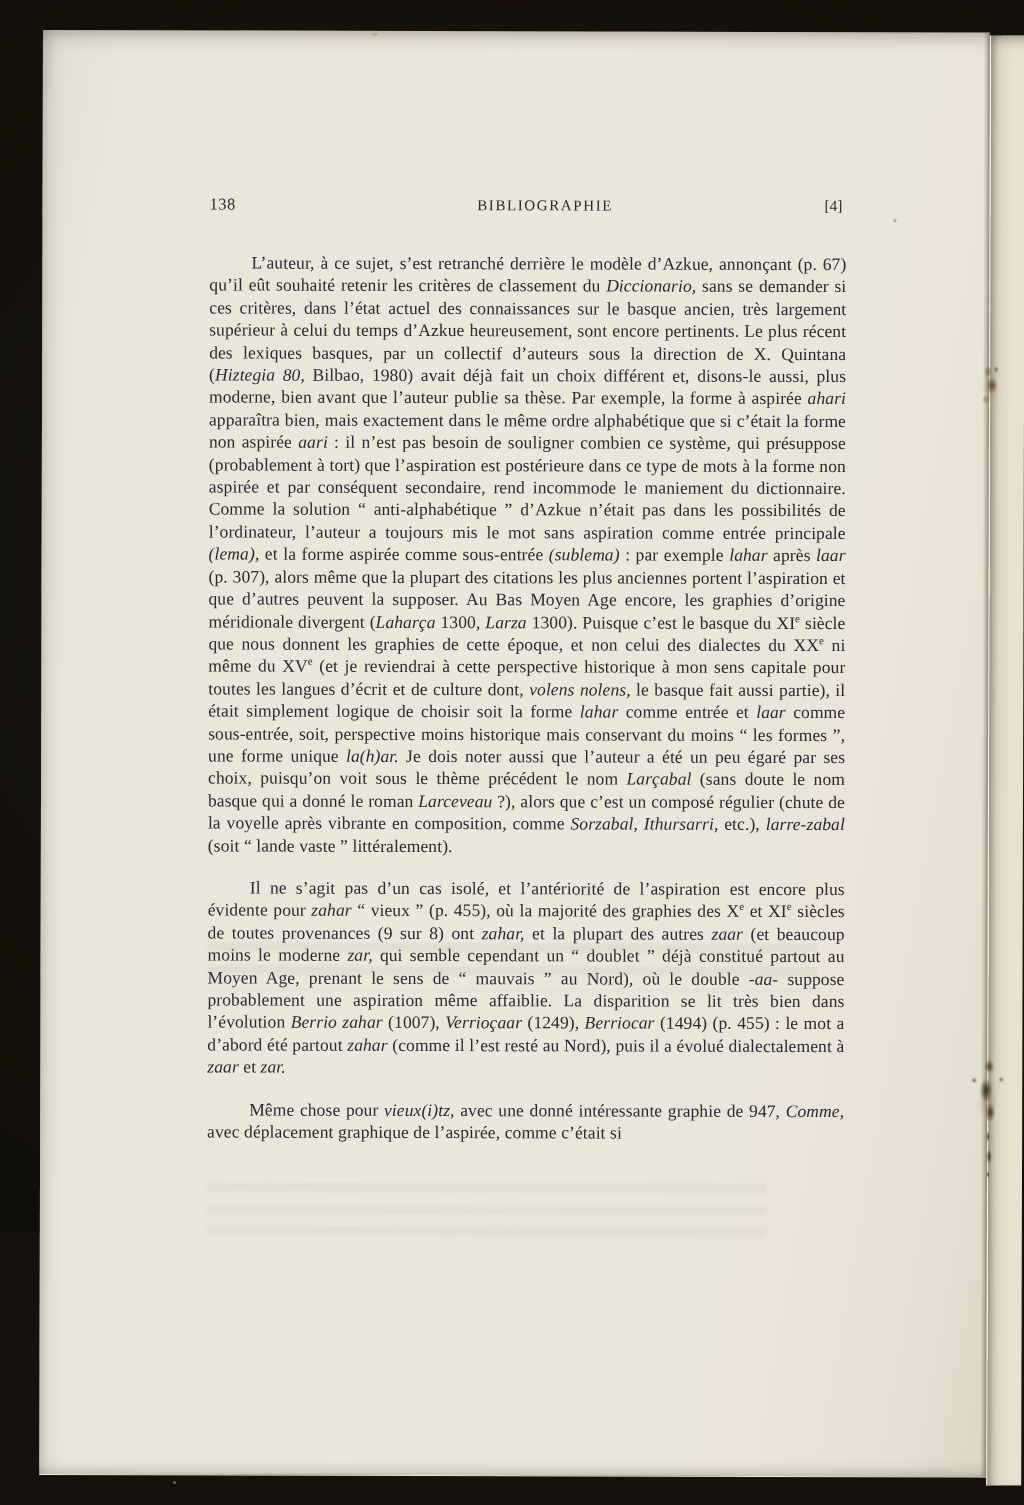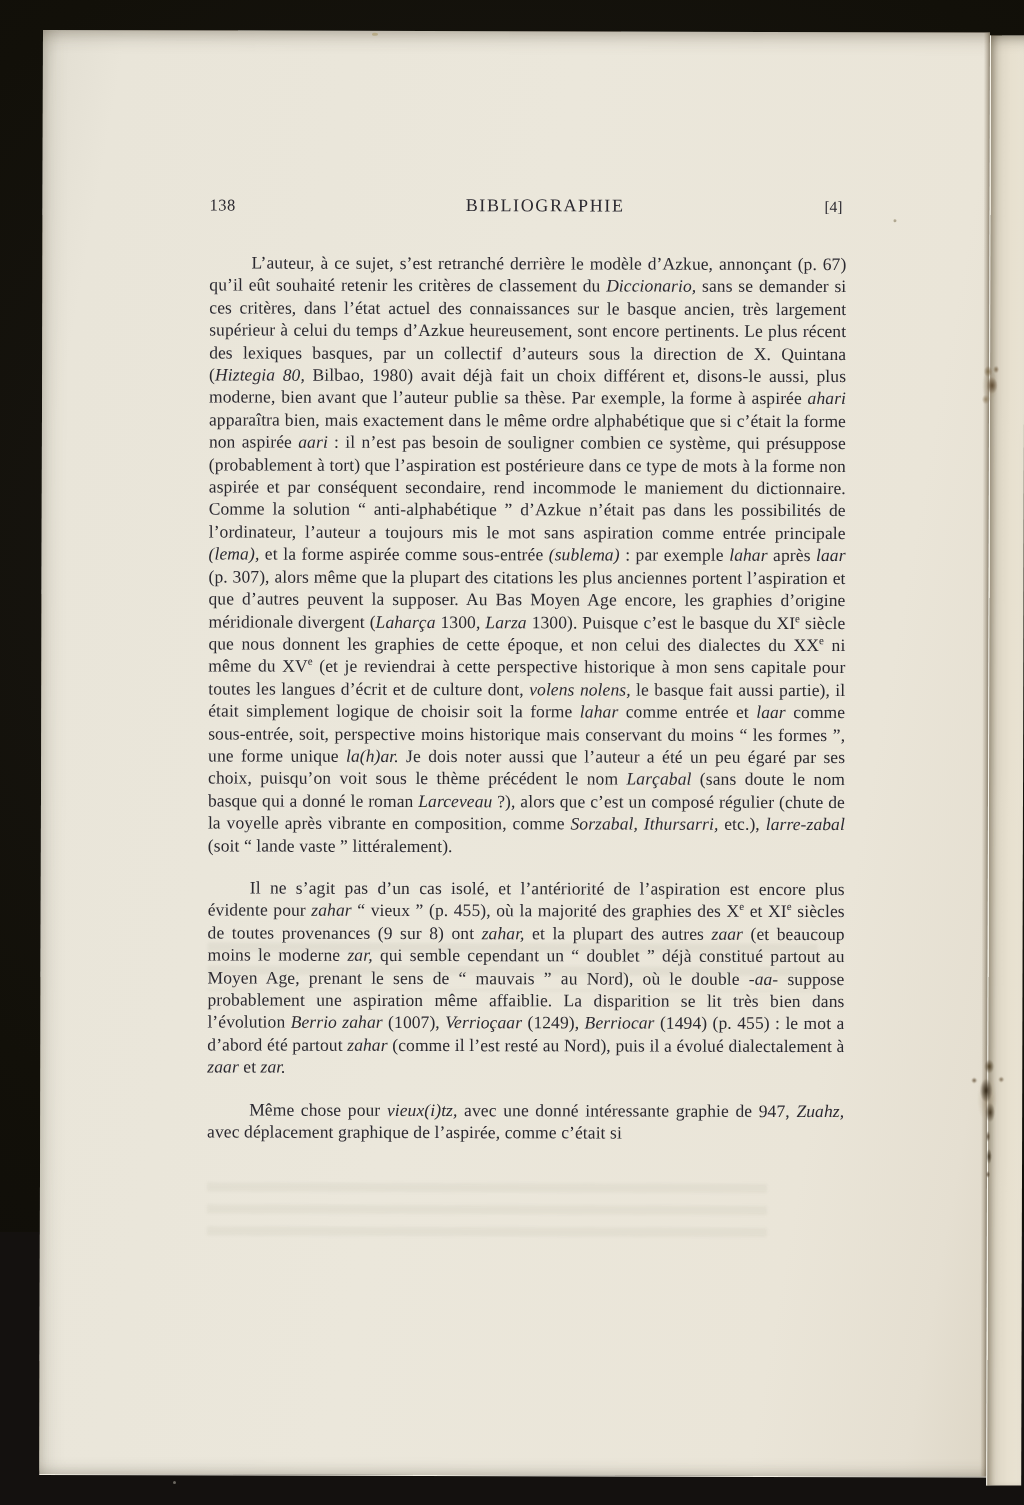--- a/index.html
+++ b/index.html
@@ -69,21 +69,21 @@
   .page-header {
     position: absolute;
     left: 167px; top: 164px;
     width: 637px;
     display: flex;
     justify-content: space-between;
     align-items: baseline;
     color: #2b2930;
   }
   .page-number  { font-size: 16.5px; letter-spacing: 0.5px; }
-  .running-title{ font-size: 18px; letter-spacing: 1.6px; margin-left: 30px; }
+  .running-title{ font-size: 15px; letter-spacing: 1.6px; margin-left: 30px; }
   .section-ref  { font-size: 15.5px; margin-right: 4px; }
 
   .text-body {
     position: absolute;
     left: 167px; top: 221px;
     width: 637px;
     font-size: 17.5px;
     line-height: 22.4px;
     color: #2b2930;
     text-align: justify;
@@ -156,21 +156,21 @@
     <div class="main-page">
       <div class="page-header">
         <span class="page-number">138</span>
         <span class="running-title">BIBLIOGRAPHIE</span>
         <span class="section-ref">[4]</span>
       </div>
 
       <div class="text-body">
           <p class="para"><span>L’auteur, à ce sujet, s’est retranché derrière le modèle d’Azkue, annonçant (p. 67) qu’il eût souhaité retenir les critères de classement du </span><i>Diccionario,</i><span> sans se demander si ces critères, dans l’état actuel des connaissances sur le basque ancien, très largement supérieur à celui du temps d’Azkue heureusement, sont encore pertinents. Le plus récent des lexiques basques, par un collectif d’auteurs sous la direction de X. Quintana (</span><i>Hiztegia 80,</i><span> Bilbao, 1980) avait déjà fait un choix différent et, disons-le aussi, plus moderne, bien avant que l’auteur publie sa thèse. Par exemple, la forme à aspirée </span><i>ahari</i><span> apparaîtra bien, mais exactement dans le même ordre alphabétique que si c’était la forme non aspirée </span><i>aari</i><span> : il n’est pas besoin de souligner combien ce système, qui présuppose (probablement à tort) que l’aspiration est postérieure dans ce type de mots à la forme non aspirée et par conséquent secondaire, rend incommode le maniement du dictionnaire. Comme la solution “ anti-alphabétique ” d’Azkue n’était pas dans les possibilités de l’ordinateur, l’auteur a toujours mis le mot sans aspiration comme entrée principale </span><i>(lema),</i><span> et la forme aspirée comme sous-entrée </span><i>(sublema)</i><span> : par exemple </span><i>lahar</i><span> après </span><i>laar</i><span> (p. 307), alors même que la plupart des citations les plus anciennes portent l’aspiration et que d’autres peuvent la supposer. Au Bas Moyen Age encore, les graphies d’origine méridionale divergent (</span><i>Laharça</i><span> 1300, </span><i>Larza</i><span> 1300). Puisque c’est le basque du XI</span><sup>e</sup><span> siècle que nous donnent les graphies de cette époque, et non celui des dialectes du XX</span><sup>e</sup><span> ni même du XV</span><sup>e</sup><span> (et je reviendrai à cette perspective historique à mon sens capitale pour toutes les langues d’écrit et de culture dont, </span><i>volens nolens,</i><span> le basque fait aussi partie), il était simplement logique de choisir soit la forme </span><i>lahar</i><span> comme entrée et </span><i>laar</i><span> comme sous-entrée, soit, perspective moins historique mais conservant du moins “ les formes ”, une forme unique </span><i>la(h)ar.</i><span> Je dois noter aussi que l’auteur a été un peu égaré par ses choix, puisqu’on voit sous le thème précédent le nom </span><i>Larçabal</i><span> (sans doute le nom basque qui a donné le roman </span><i>Larceveau</i><span> ?), alors que c’est un composé régulier (chute de la voyelle après vibrante en composition, comme </span><i>Sorzabal, Ithursarri,</i><span> etc.), </span><i>larre-zabal</i><span> (soit “ lande vaste ” littéralement).</span></p>
           <p class="para"><span>Il ne s’agit pas d’un cas isolé, et l’antériorité de l’aspiration est encore plus évidente pour </span><i>zahar</i><span> “ vieux ” (p. 455), où la majorité des graphies des X</span><sup>e</sup><span> et XI</span><sup>e</sup><span> siècles de toutes provenances (9 sur 8) ont </span><i>zahar,</i><span> et la plupart des autres </span><i>zaar</i><span> (et beaucoup moins le moderne </span><i>zar,</i><span> qui semble cependant un “ doublet ” déjà constitué partout au Moyen Age, prenant le sens de “ mauvais ” au Nord), où le double </span><i>-aa-</i><span> suppose probablement une aspiration même affaiblie. La disparition se lit très bien dans l’évolution </span><i>Berrio zahar</i><span> (1007), </span><i>Verrioçaar</i><span> (1249), </span><i>Berriocar</i><span> (1494) (p. 455) : le mot a d’abord été partout </span><i>zahar</i><span> (comme il l’est resté au Nord), puis il a évolué dialectalement à </span><i>zaar</i><span> et </span><i>zar.</i></p>
-          <p class="para"><span>Même chose pour </span><i>vieux(i)tz,</i><span> avec une donné intéressante graphie de 947, </span><i>Zuahz,</i><span> avec déplacement graphique de l’aspirée, comme c’était si</span></p>
+          <p class="para"><span>Même chose pour </span><i>vieux(i)tz,</i><span> avec une donné intéressante graphie de 947, </span><i>Comme,</i><span> avec déplacement graphique de l’aspirée, comme c’était si</span></p>
         </div>
 
       <div class="ghost ghost-1"></div>
       <div class="ghost ghost-2"></div>
       <div class="speck speck-1"></div>
       <div class="speck speck-2"></div>
     </div>
 
     <div class="crease"></div>
     <div class="gutter-page"></div>

